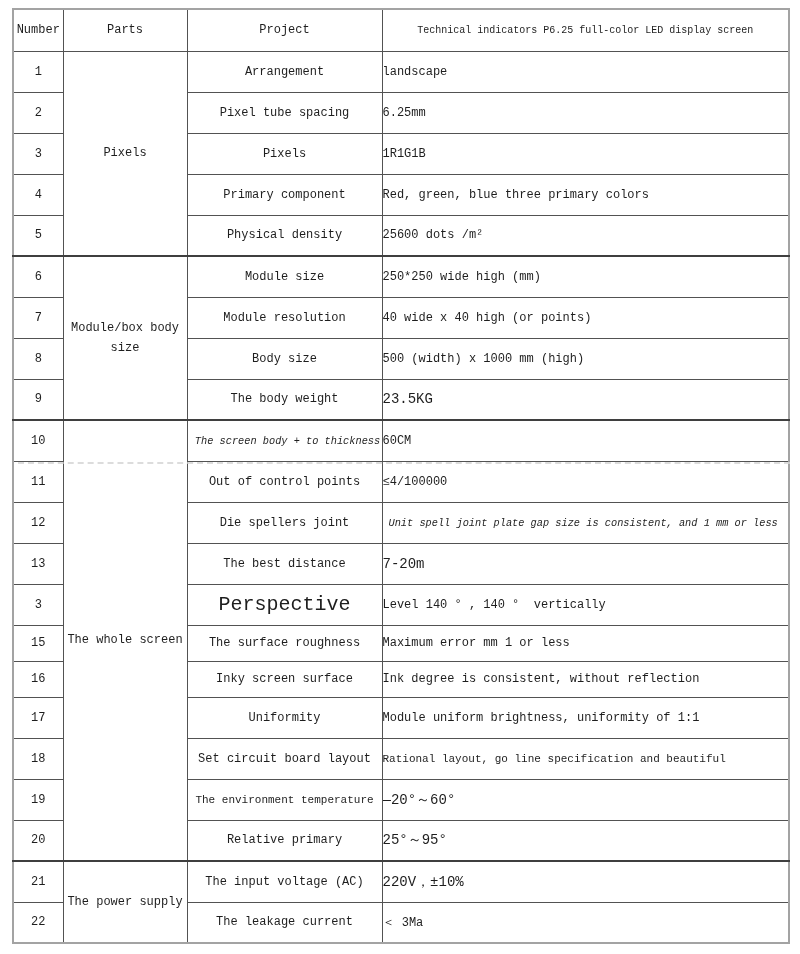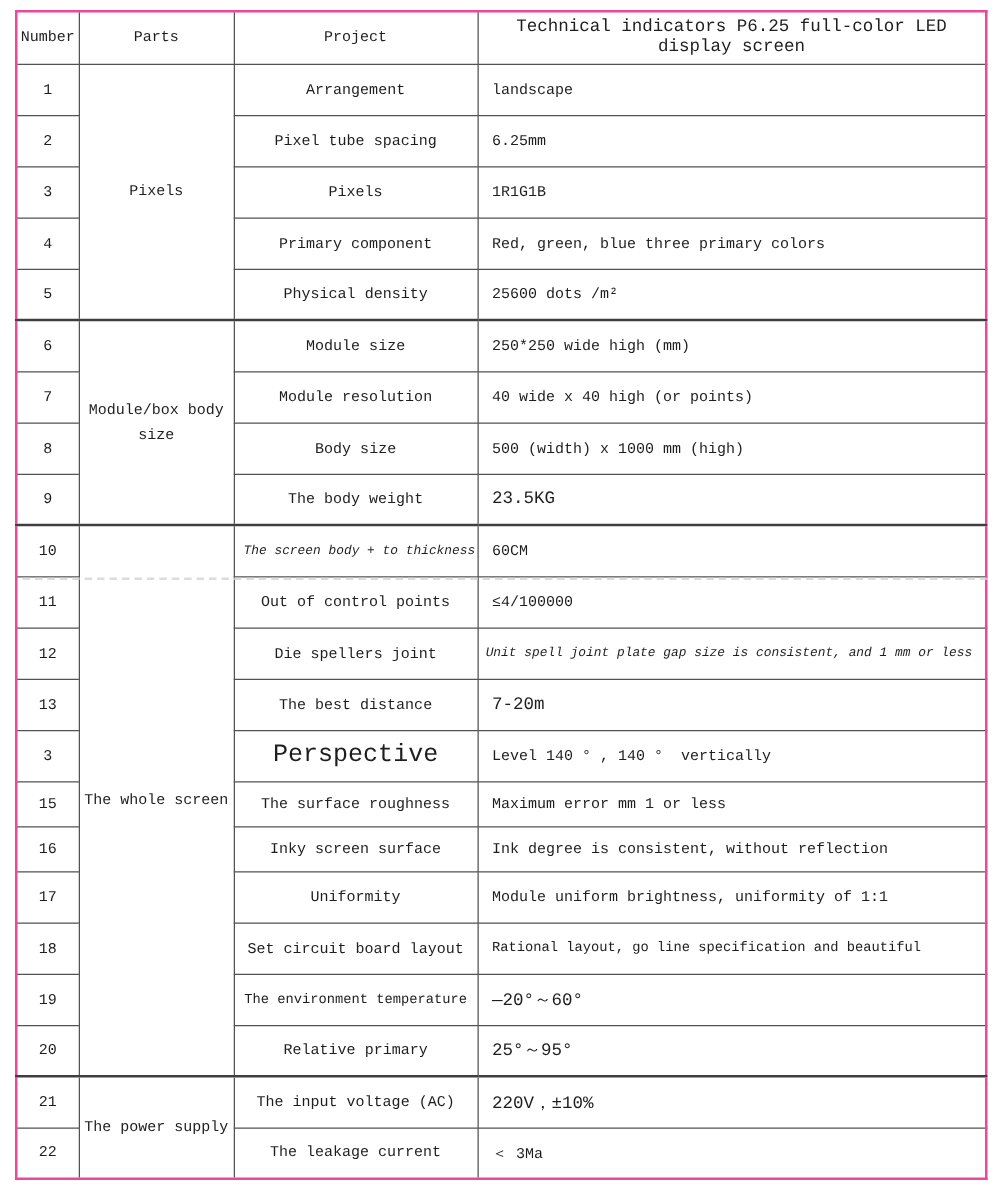--- a/index.html
+++ b/index.html
@@ -9,41 +9,41 @@
     color:#1e1e1e;
     font-family:"Liberation Mono", monospace;
     position:relative;
     overflow:hidden;
   }
   .page{position:absolute;top:8px;left:12px;}
   table{
     border-collapse:collapse;
     table-layout:fixed;
     width:776px;
-    border:2px solid #ec4899;
+    border:2px solid #a3a3a3;
   }
   td,th{
     border:1px solid #525252;
     vertical-align:middle;
     overflow:hidden;
     font-weight:normal;
     font-size:12px;
     padding:0;
   }
   thead tr{height:42px;}
   tbody tr{height:41px;}
   tbody tr.short{height:36px;}
   tr.group-start td{border-top-width:2px;border-top-color:#3f3f3f;}
   .c-num,.c-parts,.c-project, th{text-align:center;}
   .c-parts{line-height:1.7;}
-  .c-value{text-align:left;padding-left:11px;white-space:pre;}
+  .c-value{text-align:left;white-space:pre;}
   .c-project{white-space:nowrap;}
   .fs11{font-size:11px;}
   .fs10{font-size:10.3px;padding-left:6px;font-style:italic;}
-  .th-ind{font-size:14px;}
+  .th-ind{font-size:10px;}
   .serif{font-family:Liberation Mono, monospace;font-size:14px;}
   .c-project.serif{font-size:20px;}
   .watermark{
     position:absolute;
     top:462px;left:18px;width:772px;
     border-top:2px dashed #d4d4d4;
     opacity:0.8;
   }
 </style>
 </head>

